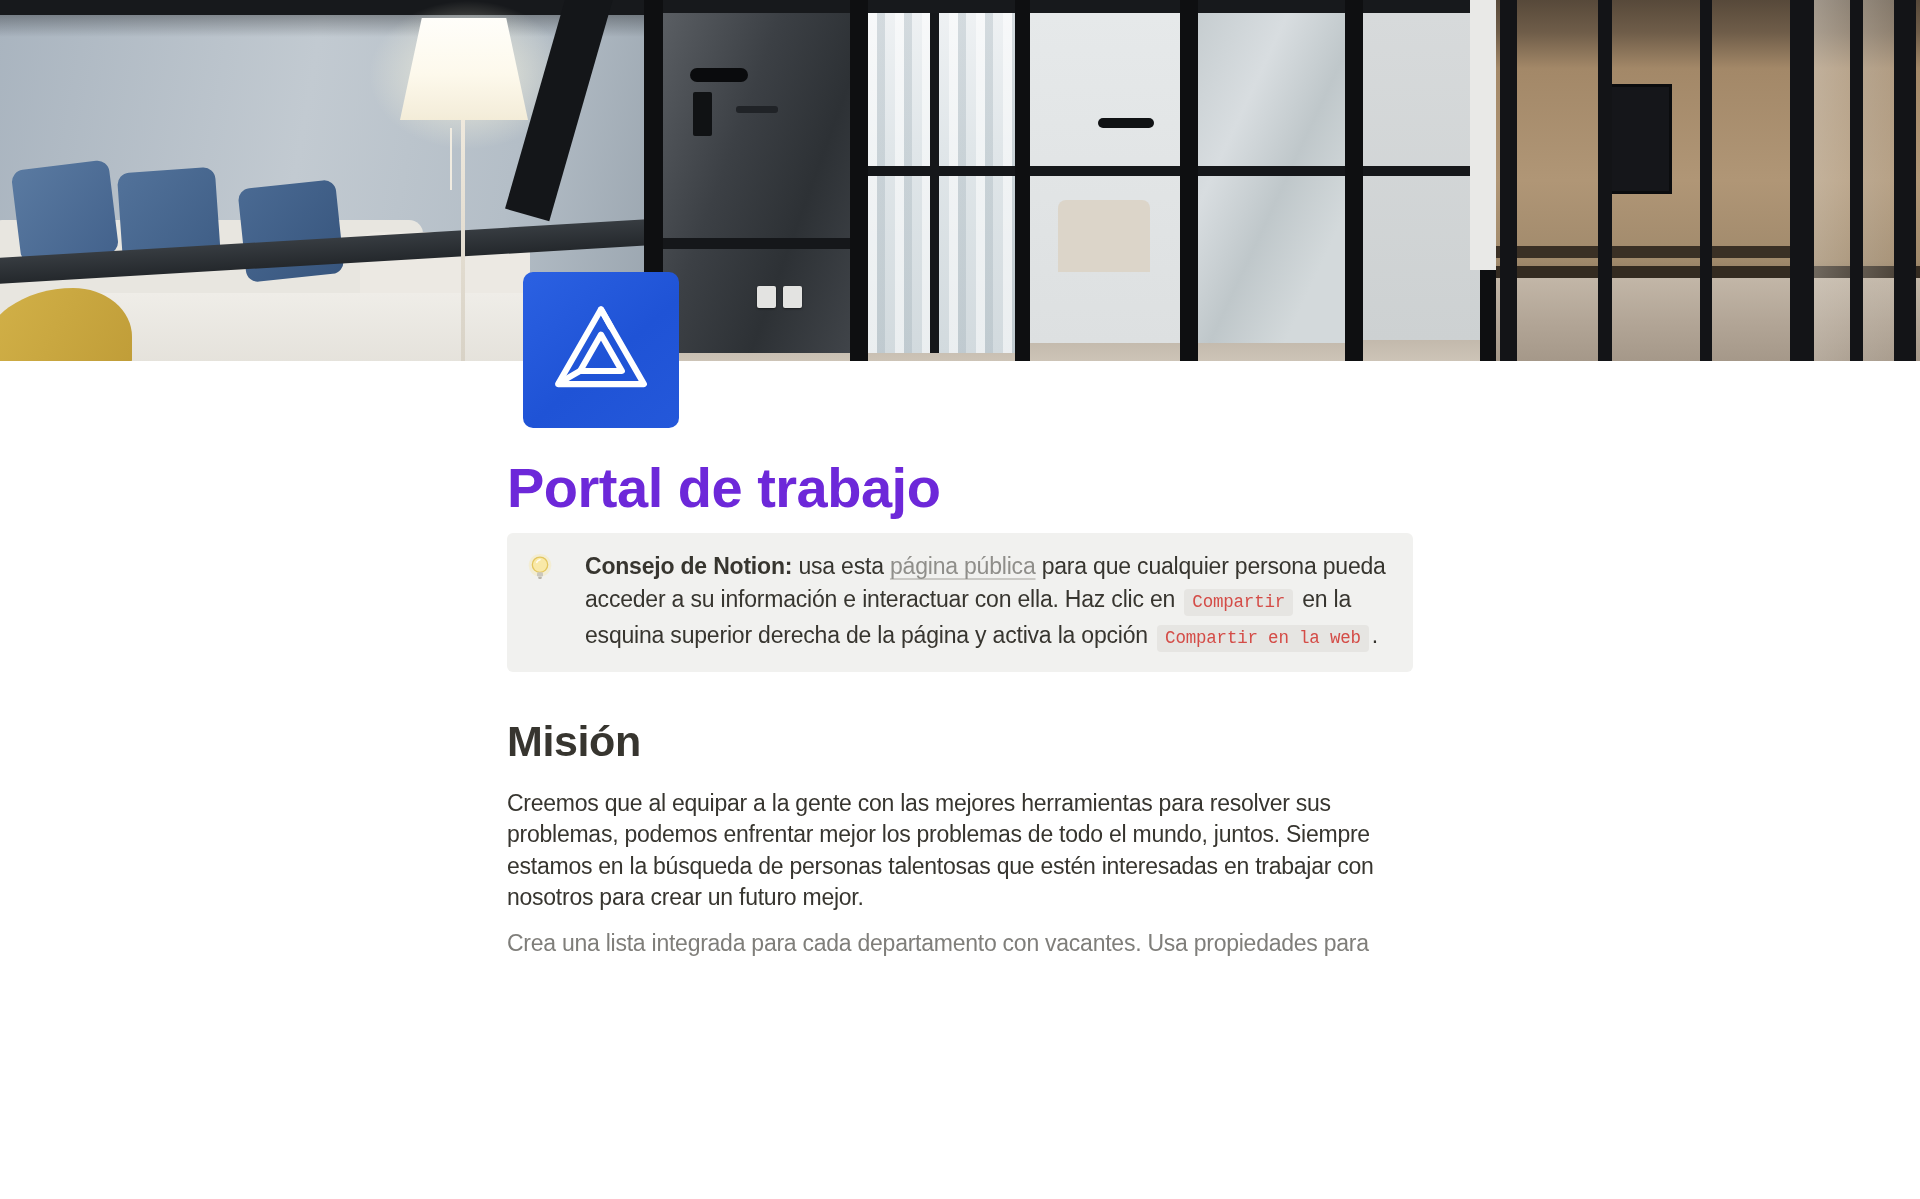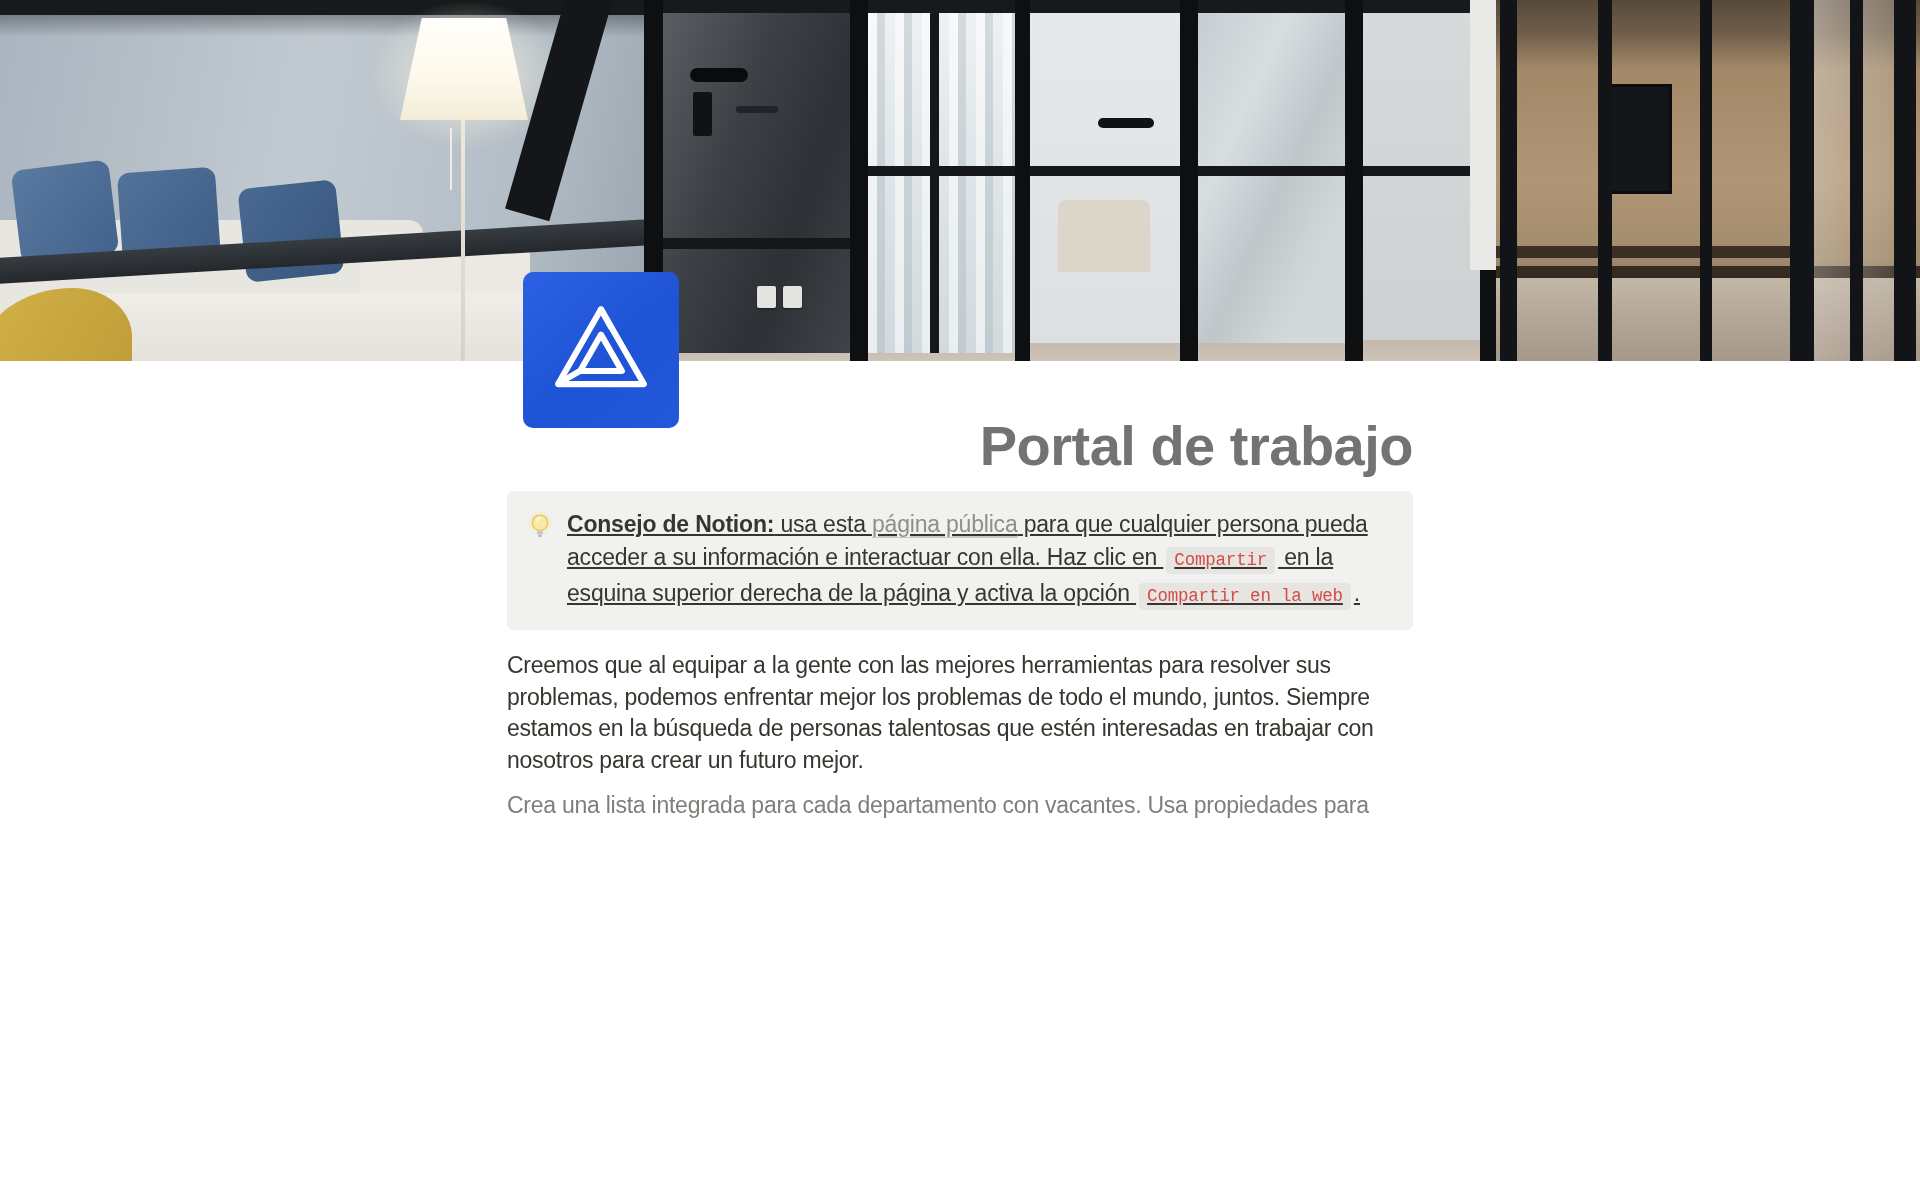--- a/index.html
+++ b/index.html
@@ -83,23 +83,23 @@
   .glare { top:0; height:361px; }
   .g1 { left:1814px; width:36px; background:linear-gradient(100deg,rgba(222,216,206,.55),rgba(222,216,206,.15)); }
   .g2 { left:1863px; width:31px; background:linear-gradient(100deg,rgba(205,198,187,.5),rgba(205,198,187,.1)); }
   .whitegap { left:1470px; top:0; width:28px; height:270px; background:#e9e9e7; }
 
   
   .content { position:absolute; left:507px; top:361px; width:906px; }
   .page-icon { position:absolute; left:16px; top:-89px; width:156px; height:156px;
     background:linear-gradient(140deg,#2b61e2 0%,#1f53d6 55%,#2458da 100%);
     border-radius:10px; display:flex; align-items:center; justify-content:center; }
-  h1.title { margin-top:53px; font-size:56px; line-height:1.15; font-weight:700; letter-spacing:-0.5px; color:#737373;text-align:right; }
+  h1.title { margin-top:95px; font-size:56px; line-height:1.15; font-weight:700; letter-spacing:-0.5px; color:#6d28d9; }
   .callout { margin-top:13px; background:#F1F1EF; border-radius:6px; padding:17px 24px 17px 18px;
-    display:flex; align-items:flex-start; gap:12px;text-decoration:underline; }
+    display:flex; align-items:flex-start; gap:30px; }
   .callout-emoji { flex:0 0 auto; width:30px; height:30px; margin-top:3px; }
   .callout-text { font-size:23px; line-height:33px; letter-spacing:-0.2px; color:#37352F; }
   .callout-text strong { font-weight:700; }
   .inline-link { color:#8F8E8A; text-decoration:underline; text-decoration-color:#C9C8C4; text-decoration-thickness:1.5px; text-underline-offset:4px; cursor:pointer; }
   code.chip { font-family:"Liberation Mono","DejaVu Sans Mono",monospace; font-size:17.5px; color:#D44C47;
     background:#E6E5E2; border-radius:4px; padding:3px 8px 4px; margin:0 3px; white-space:nowrap; }
   h2.h-sec { font-size:43px; line-height:1.2; font-weight:700; letter-spacing:-0.4px; color:#37352F; }
   h2.mision { margin-top:44px; }
   h2.puestos { margin-top:42px; }
   p.body-text { font-size:23px; line-height:31.5px; letter-spacing:-0.25px; }
@@ -197,17 +197,18 @@
           <path d="M12.5 10 Q13.5 7.5 16 7.2" stroke="#FFFDF2" stroke-width="1.6" fill="none" stroke-linecap="round"></path>
           <rect x="12.8" y="20.4" width="6.4" height="4.6" rx="1.4" fill="#CBC7BC"></rect>
           <rect x="14" y="25.4" width="4" height="2.2" rx="1.1" fill="#B8B4A9"></rect>
         </svg>
       </span>
       <p class="callout-text">
         <strong>Consejo de Notion:</strong><span> usa esta </span><a class="inline-link">página pública</a><span> para que cualquier persona pueda acceder a su información e interactuar con ella. Haz clic en </span><code class="chip">Compartir</code><span> en la esquina superior derecha de la página y activa la opción </span><code class="chip">Compartir en la web</code><span>.</span>
       </p>
     </div>
 
+    <h2 class="h-sec mision">Misión</h2>
     <p class="body-text dark mt12">Creemos que al equipar a la gente con las mejores herramientas para resolver sus problemas, podemos enfrentar mejor los problemas de todo el mundo, juntos. Siempre estamos en la búsqueda de personas talentosas que estén interesadas en trabajar con nosotros para crear un futuro mejor.</p>
 
     <p class="body-text gray mt14">Crea una lista integrada para cada departamento con vacantes. Usa propiedades para</p>
   </div>
 </div>
 
 </body></html>

